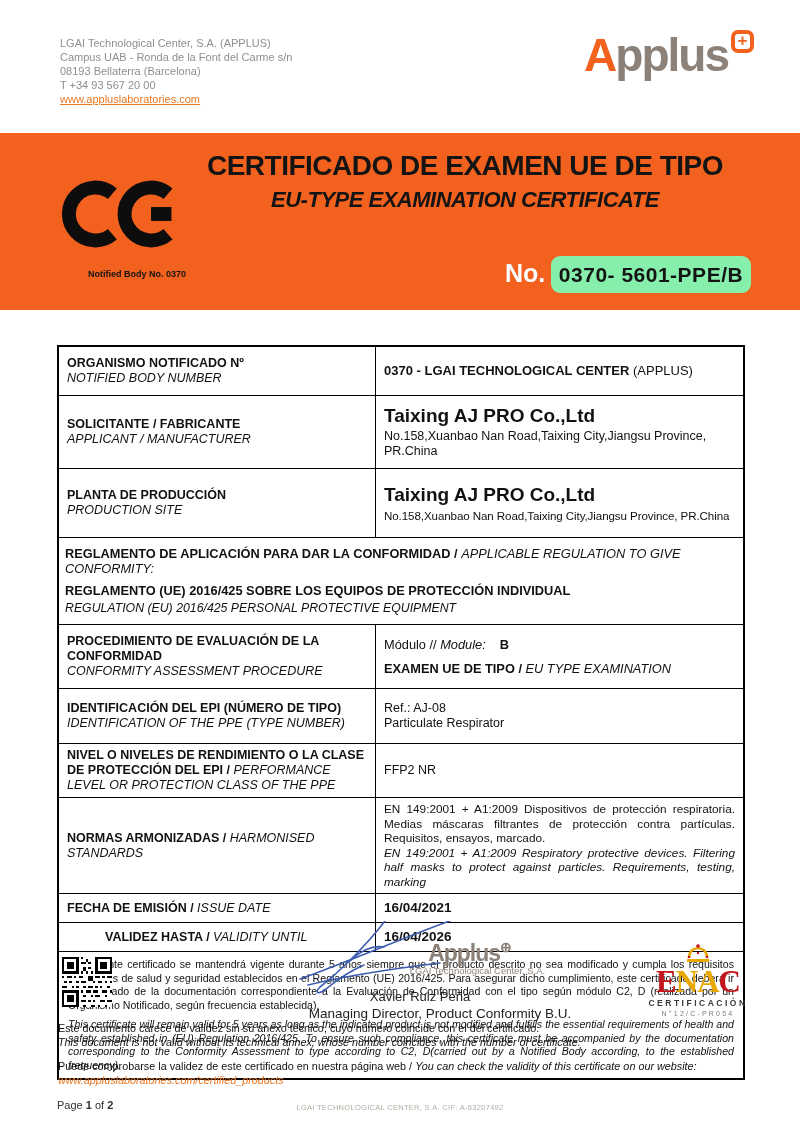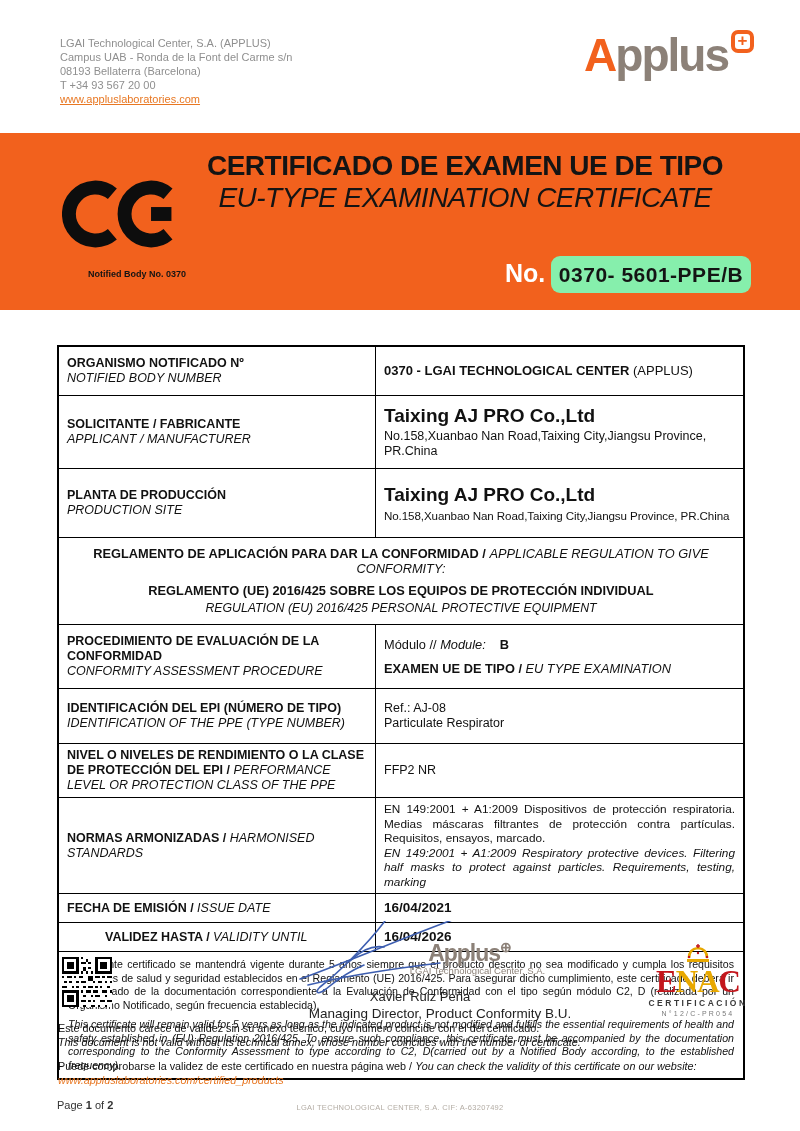--- a/index.html
+++ b/index.html
@@ -13,41 +13,41 @@
   .logo .a{color:#f2611d;}
   .logo .rest{color:#8c8178;}
   .logo .plusbox{display:inline-block;vertical-align:top;margin-top:-2px;margin-left:3px;
       width:15px;height:15px;border:4px solid #f2611d;border-radius:7px;
       color:#f2611d;font-size:17px;font-weight:bold;line-height:14px;text-align:center;letter-spacing:0;}
 
   
   .banner{position:absolute;left:0;top:133px;width:800px;height:177px;background:#f2611d;}
   .banner-title{padding:17px 20px 0 150px;text-align:center;color:#141414;}
   .banner-title .es{font-size:28px;font-weight:bold;letter-spacing:-0.5px;}
-  .banner-title .en{font-size:28px;font-weight:normal;font-style:italic;letter-spacing:-0.5px;}
+  .banner-title .en{font-size:22px;font-weight:bold;font-style:italic;margin-top:5px;letter-spacing:-0.5px;}
   .ce-mark{position:absolute;left:62px;top:44px;}
   .nb-small{position:absolute;left:88px;top:136px;font-size:9px;font-weight:bold;color:#141414;}
   .no-label{position:absolute;left:505px;top:126px;font-size:25px;font-weight:bold;color:#fff;}
   .no-box{position:absolute;left:551px;top:123px;width:200px;height:37px;background:#86efac;border-radius:9px;
       display:flex;align-items:center;justify-content:center;
       font-size:21px;font-weight:bold;color:#141414;letter-spacing:0.5px;}
 
   
   table.cert{position:absolute;left:57px;top:345px;width:688px;border-collapse:collapse;
       border:2px solid #000;table-layout:fixed;}
   table.cert td{border:1px solid #000;vertical-align:middle;padding:4px 8px;font-size:12.5px;line-height:15px;}
   td.lbl{width:300px;}
   .lbl-es{font-weight:bold;}
   .lbl-en{font-style:italic;}
   td.val{padding-left:10px;}
   .company{font-size:19px;font-weight:bold;line-height:22px;}
   .addr{font-size:12.5px;line-height:15px;margin-top:2px;}
   .addr.nowrap{white-space:nowrap;font-size:11.6px;letter-spacing:-0.1px;}
   .value-bold{font-weight:bold;font-size:13px;}
-  .reg-cell{text-align:center;padding:8px 6px !important;}
+  .reg-cell{padding:8px 6px !important;}
   .reg-l1{font-size:12.8px;}
   .reg-l2{font-size:12.8px;font-weight:bold;margin-top:7px;}
   .reg-l3{font-size:12.3px;font-style:italic;margin-top:3px;}
   .module-line{font-size:12.8px;}
   .module-line .it{font-style:italic;}
   .module-line .b{font-weight:bold;margin-left:14px;}
   .exam-line{margin-top:9px;font-size:12.8px;}
   .exam-line .es{font-weight:bold;}
   .exam-line .it{font-style:italic;}
   .std{font-size:11.8px;line-height:14.5px;text-align:justify;}

